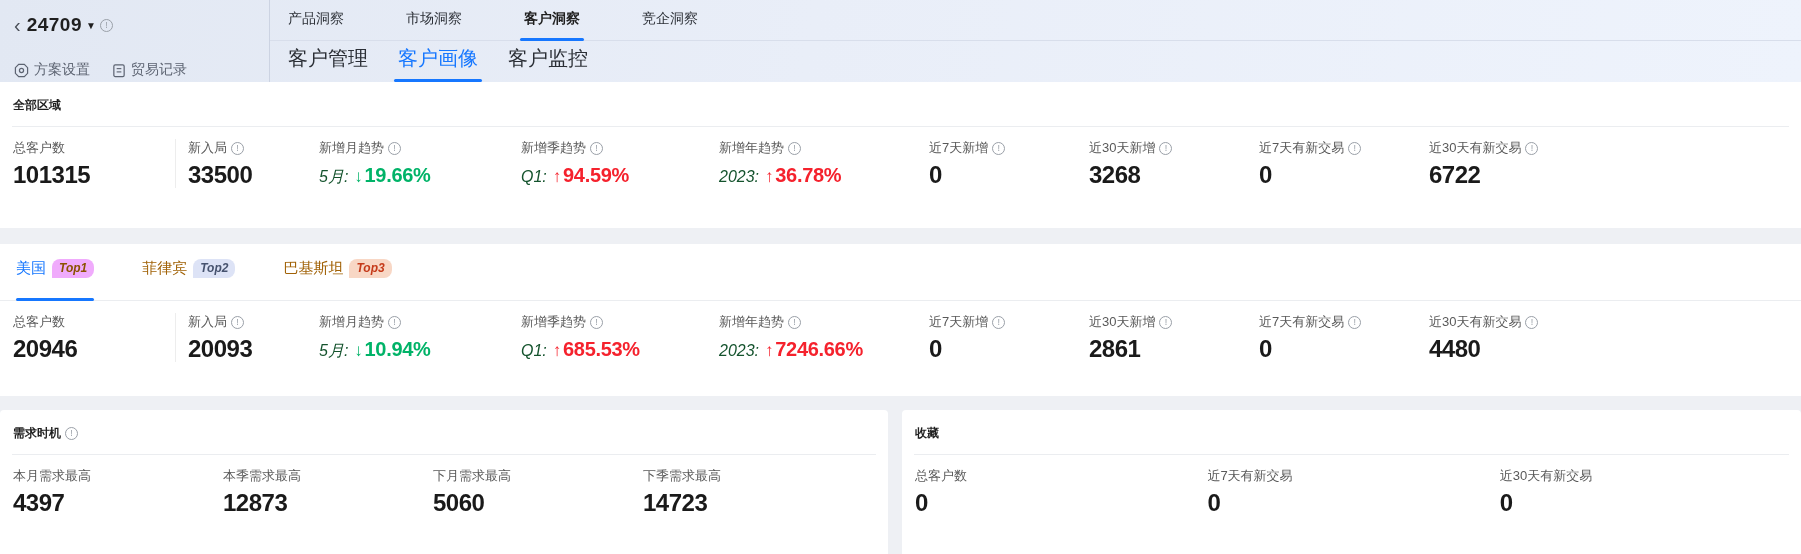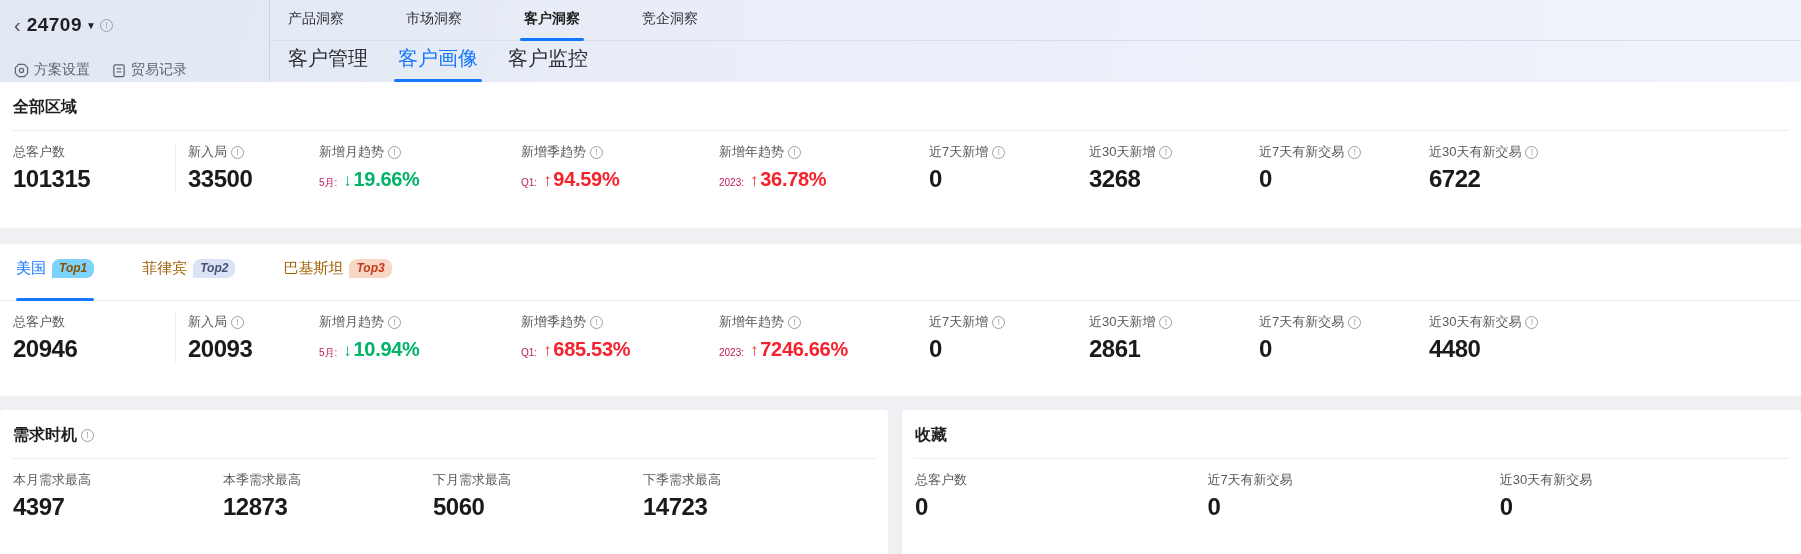--- a/index.html
+++ b/index.html
@@ -51,21 +51,21 @@
     font-size:20px; color:#2b2f36; cursor:pointer;
   }
   .sub-tab.active { color:#1677ff; }
   .sub-tab.active::after {
     content:""; position:absolute; left:0; right:0; bottom:0;
     height:3px; background:#1677ff; border-radius:2px;
   }
   
   .panel { background:#fff; }
   .panel-title-row { display:flex; align-items:center; padding:15px 14px 12px 13px; }
-  .panel-title { font-size:16px; font-weight:600; color:#1f1f1f; }
+  .panel-title { font-size:12px; font-weight:600; color:#1f1f1f; }
   .panel-divider { height:1px; background:#ebedf0; margin:0 12px; }
   
   .info-icon {
     display:inline-flex; align-items:center; justify-content:center;
     width:13px; height:13px; margin-left:4px;
     border:1px solid #9aa0a8; border-radius:50%;
     font-size:9px; line-height:1; color:#9aa0a8; cursor:pointer;
     flex:0 0 13px;
   }
   
@@ -80,21 +80,21 @@
   .stats-9 .stat:nth-child(7){ width:170px; }
   .stats-9 .stat:nth-child(8){ width:170px; }
   .stats-9 .stat:nth-child(9){ flex:1; }
   .stat-label-row { display:flex; align-items:center; height:18px; }
   .stat-label { font-size:13px; color:#595959; white-space:nowrap; }
   .stat-value {
     margin-top:5px; font-size:24px; font-weight:700; color:#1a1a1a;
     letter-spacing:-0.5px; line-height:1.1; white-space:nowrap;
   }
   .stat-trend { margin-top:7px; display:flex; align-items:baseline; white-space:nowrap; }
-  .trend-prefix { font-size:10px; color:#be185d; margin-right:6px; }
+  .trend-prefix { font-size:16px; color:#14532d; margin-right:6px;font-style:italic; }
   .trend-main { font-size:20px; font-weight:700; letter-spacing:-0.3px; }
   .trend-main .arrow { font-size:17px; margin-right:2px; }
   .trend-main.down { color:#00b368; }
   .trend-main.up { color:#f5222d; }
   
   .country-tabs {
     display:flex; align-items:flex-end;
     padding:14px 14px 0 16px; height:57px;
     border-bottom:1px solid #ebedf0;
   }
@@ -106,21 +106,21 @@
   .country-tab.active .country-tab-label { color:#1677ff; }
   .country-tab.active::after {
     content:""; position:absolute; left:0; right:0; bottom:-1px;
     height:3px; background:#1677ff; border-radius:2px;
   }
   .top-badge {
     margin-left:6px; padding:2px 7px 3px 7px;
     font-size:12px; font-weight:700; font-style:italic;
     border-radius:8px 8px 8px 0; line-height:1.2;
   }
-  .top-badge.t1 { background:#7dd3fc; color:#8a5200; }
+  .top-badge.t1 { background:#f0abfc; color:#8a5200; }
   .top-badge.t2 { background:#dde3f6; color:#47536f; }
   .top-badge.t3 { background:#f8d7c5; color:#c53a1a; }
   
   .gap16 { height:16px; }
   .gap14 { height:14px; }
   .panel-region { height:146px; }
   .panel-country { height:152px; }
   .bottom-row { display:flex; height:144px; }
   .panel-demand { width:888px; flex:0 0 888px; border-radius:4px 4px 0 0; }
   .bottom-gap { width:14px; flex:0 0 14px; }

